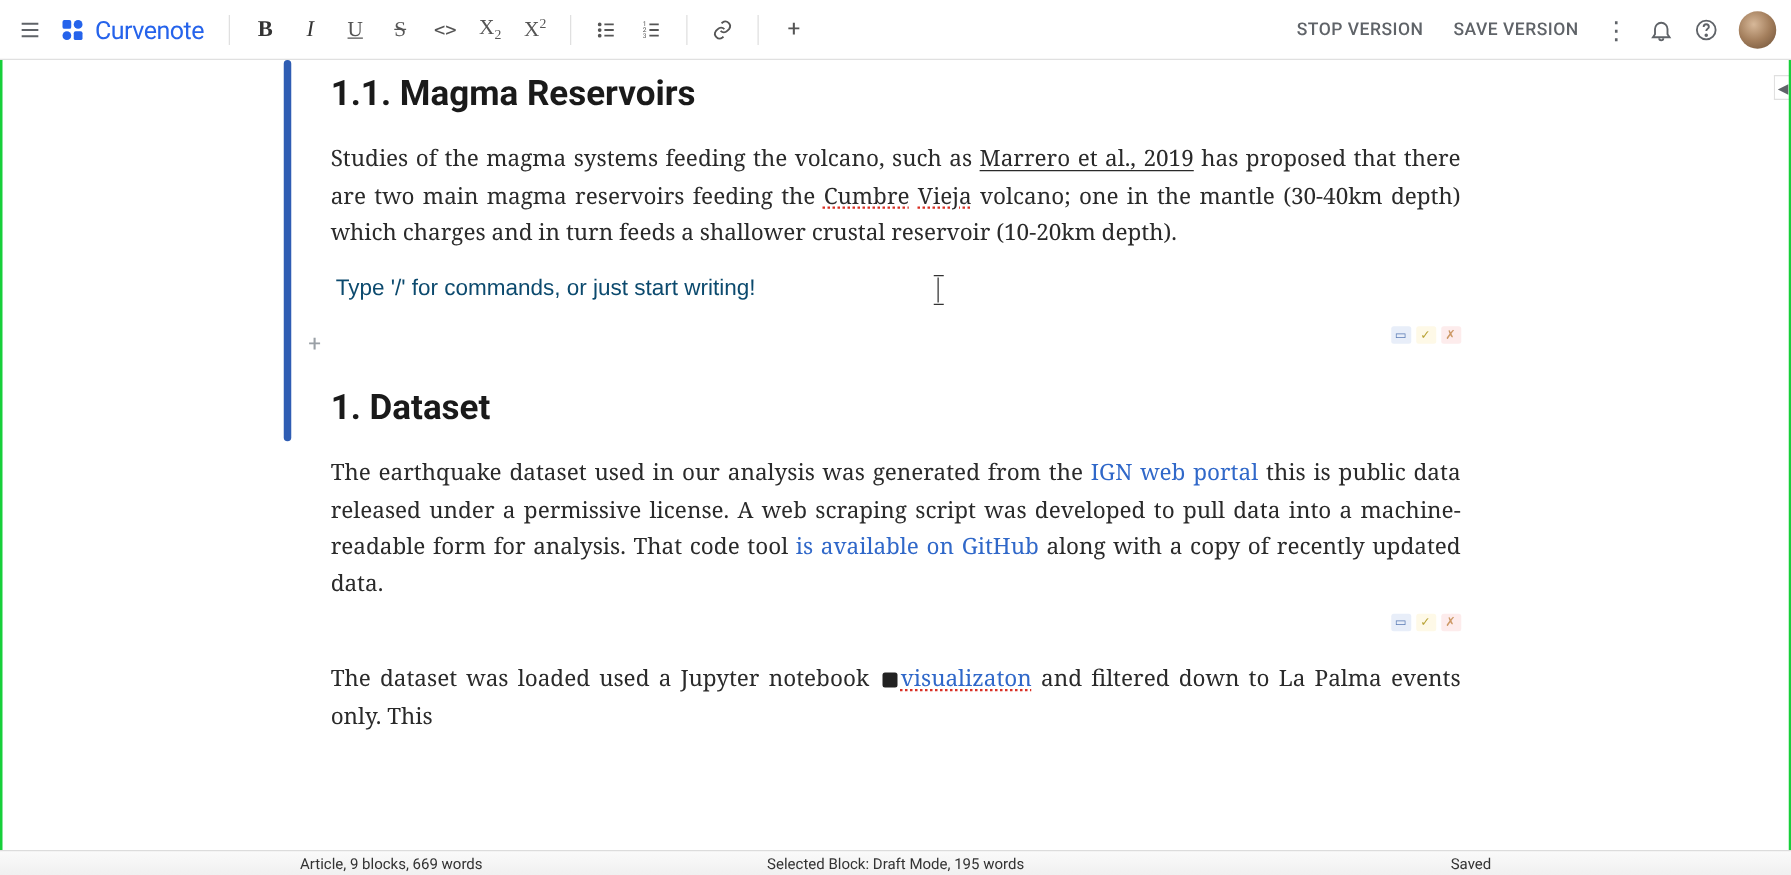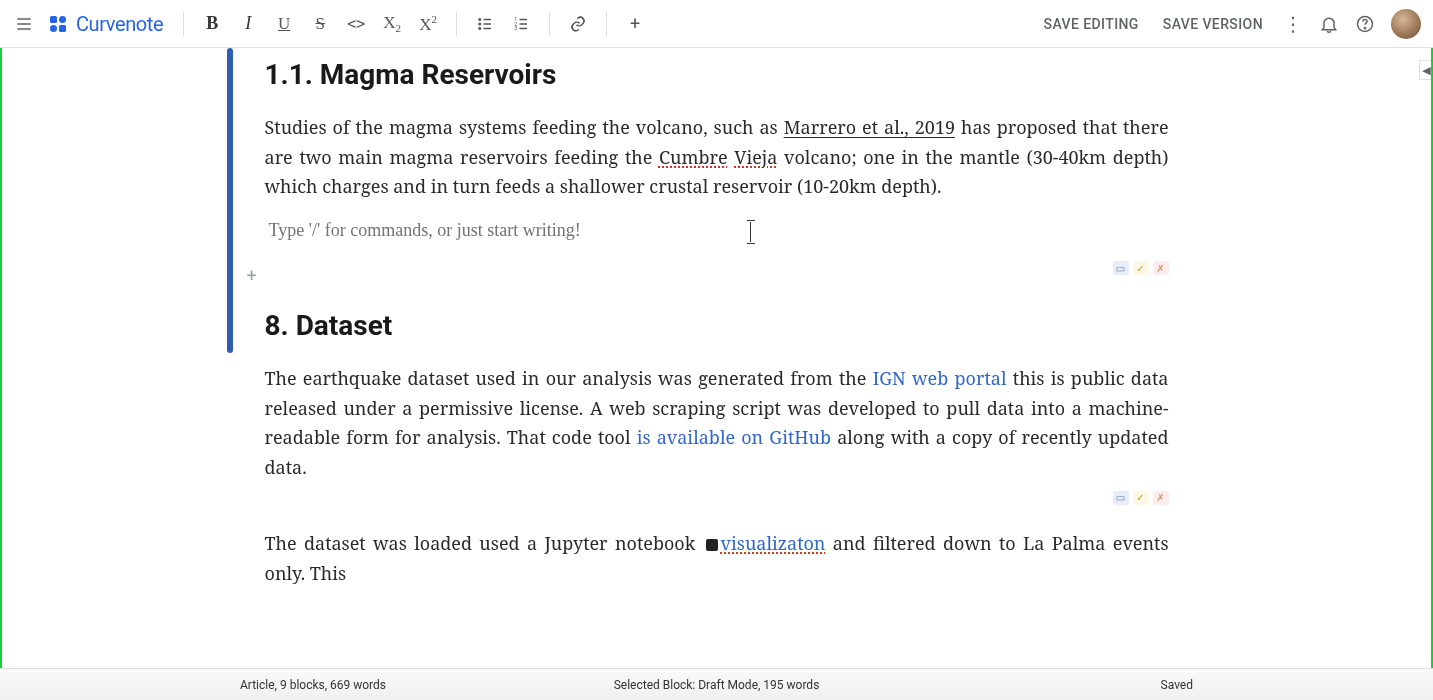--- a/index.html
+++ b/index.html
@@ -115,23 +115,23 @@
   font-family: 'Noto Serif', Georgia, serif;
   text-align: justify;
   margin-bottom: 6px;
 }
 
 .link { color: #3068c9; }
 .ulink { text-decoration: underline; text-underline-offset: 3px; color: #2a2a2a; }
 .spell { text-decoration: underline dotted #d93025; text-underline-offset: 3px; }
 
 .placeholder-block {
-  font-family: Liberation Serif, serif;
+  font-family: Liberation Sans, sans-serif;
   font-size: 18px;
-  color: #737373;
+  color: #0c4a6e;
   padding: 12px 0 18px 4px;
   position: relative;
 }
 .text-cursor {
   position: absolute;
   top: 14px;
   left: 485px;
   width: 1px;
   height: 20px;
 }
@@ -174,21 +174,21 @@
   justify-content:center;
   color:#5f6368;
   font-size:11px;
   cursor:pointer;
 }
 
 
 .statusbar {
   position: fixed;
   bottom:0; left:0; right:0;
-  height:32px;
+  height:20px;
   border-top:1px solid #dcdcdc;
   background: linear-gradient(#fafafa,#f0f0f0);
   font-size:12px;
   color:#333;
   display:flex;
   align-items:center;
   padding: 0 240px 0 240px;
 }
 .statusbar .status-left { position:absolute; left:240px; }
 .statusbar .status-center { position:absolute; left:50%; transform:translateX(-50%); }
@@ -274,21 +274,21 @@
   </div>
 
   <div class="tb-sep"></div>
 
   <div class="tb-btn">
       <span class="plus-icon">+</span>
     </div>
 
   <div class="toolbar-spacer"></div>
 
-  <div class="header-action">SAVE EDITING</div>
+  <div class="header-action">STOP VERSION</div>
   <div class="header-action">SAVE VERSION</div>
   <div class="vert-dots">⋮</div>
   <div class="bell-icon">
     <svg width="20" height="20" viewBox="0 0 24 24" fill="none" stroke="currentColor" stroke-width="1.8">
         <path d="M18 16v-5a6 6 0 10-12 0v5l-2 3h16l-2-3z"></path>
         <path d="M10 20a2 2 0 004 0"></path>
       </svg>
   </div>
   <div class="help-icon">
     <svg width="20" height="20" viewBox="0 0 24 24" fill="none" stroke="currentColor" stroke-width="1.8">
@@ -323,21 +323,21 @@
 
         <div class="block-sep">
           <div class="block-gutter-plus">+</div>
           <div class="block-badges">
             <span class="badge badge-comment">▭</span>
             <span class="badge badge-check">✓</span>
             <span class="badge badge-x">✗</span>
           </div>
         </div>
 
-        <h2 class="doc-h2">8.  Dataset</h2>
+        <h2 class="doc-h2">1.  Dataset</h2>
 
         <p class="doc-p">
           <span>The earthquake dataset used in our analysis was generated from the </span><span class="link">IGN web portal</span><span> this is public data released under a permissive license. A web scraping script was developed to pull data into a machine-readable form for analysis. That code tool </span><span class="link">is available on GitHub</span><span> along with a copy of recently updated data.</span>
         </p>
 
         <div class="block-sep">
           <div class="block-badges">
             <span class="badge badge-comment">▭</span>
             <span class="badge badge-check">✓</span>
             <span class="badge badge-x">✗</span>

